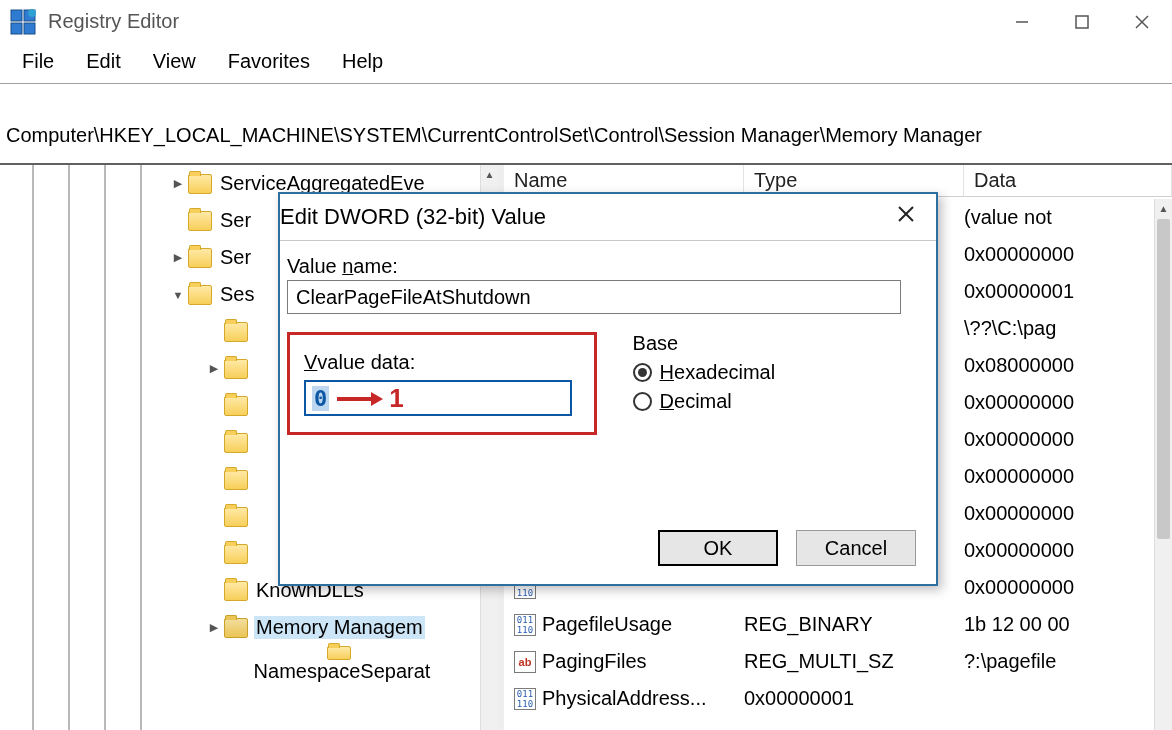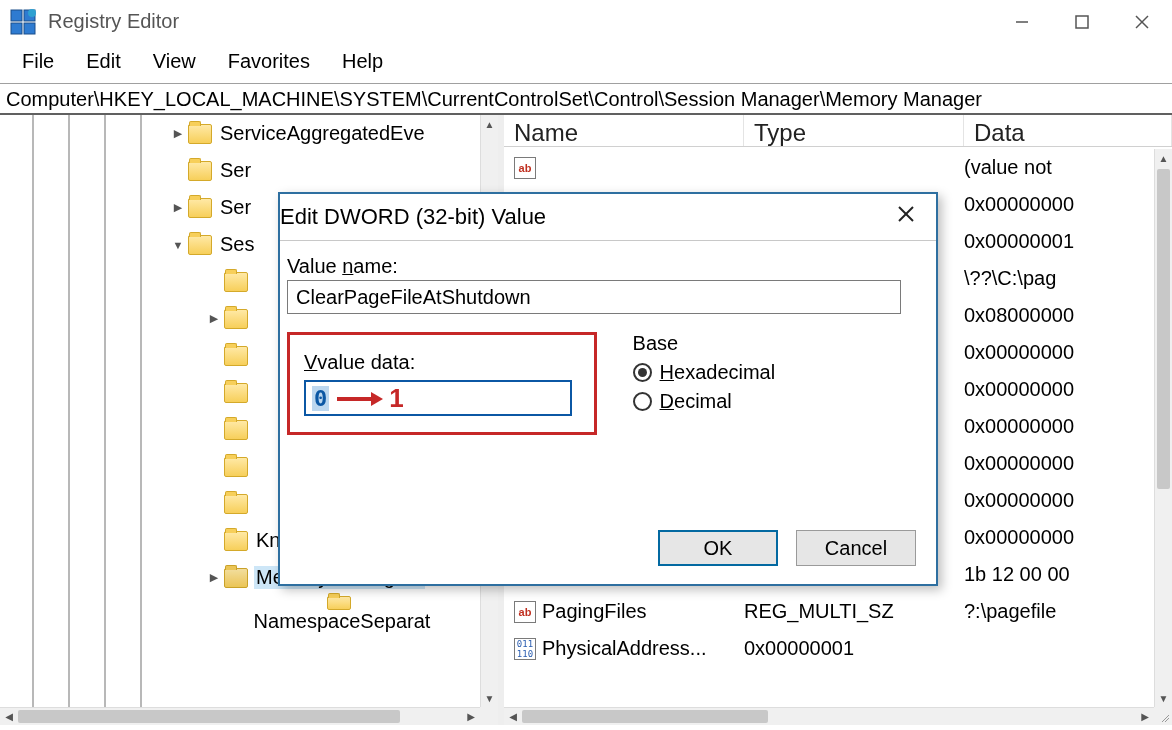--- a/index.html
+++ b/index.html
@@ -41,25 +41,26 @@
   .menubar {
     display: flex;
     gap: 4px;
     padding: 4px 8px 8px 8px;
     font-size: 20px;
     border-bottom: 1px solid #a0a0a0;
   }
   .menubar .item { padding: 2px 14px; }
   
   .addressbar {
-    padding: 4px 6px 2px 6px;
+    padding: 4px 6px 16px 6px;
     font-size: 20px;
     border-bottom: 2px solid #606060;
     white-space: nowrap;
     overflow: hidden;
+    margin-top: 36px;
   }
   
   .main {
     display: flex;
     height: calc(730px - 44px - 40px - 36px);
   }
   .tree-pane {
     width: 504px;
     border-right: 6px solid #eee;
     position: relative;
@@ -151,21 +152,21 @@
     content:""; position:absolute; right:3px; bottom:3px;
     width:10px; height:10px;
     background:
       linear-gradient(135deg, transparent 60%, #999 60%, #999 65%, transparent 65%,
                        transparent 75%, #999 75%, #999 80%, transparent 80%);
   }
   
   .list-header {
     display:flex; height:32px;
     border-bottom: 1px solid #d0d0d0;
-    font-size: 24px; color:#222;
+    font-size: 20px; color:#222;
   }
   .list-header .col {
     padding: 4px 10px;
     border-right: 1px solid #e4e4e4;
   }
   .col-name { width: 240px; }
   .col-type { width: 220px; }
   .col-data { flex: 1; }
   .list-body {
     position:absolute; top:34px; left:0; right:18px; bottom:18px;
@@ -259,21 +260,21 @@
     position:absolute; right:20px; bottom:18px;
     display:flex; gap:18px;
   }
   .btn {
     width: 120px; height: 36px;
     background:#e6e6e6;
     border:1px solid #9a9a9a;
     display:flex; align-items:center; justify-content:center;
     font-size:20px;
   }
-  .btn.default { border:2px solid #0369a1; }
+  .btn.default { border:2px solid #000000; }
 </style>
 </head>
 <body>
 
 <div class="titlebar">
   <span class="app-icon">
     <svg viewBox="0 0 26 26">
       <rect x="1" y="1" width="11" height="11" fill="#2e7bd1" stroke="#1a4e8a"></rect>
       <rect x="14" y="1" width="11" height="11" fill="#2e7bd1" stroke="#1a4e8a"></rect>
       <rect x="1" y="14" width="11" height="11" fill="#2e7bd1" stroke="#1a4e8a"></rect>

